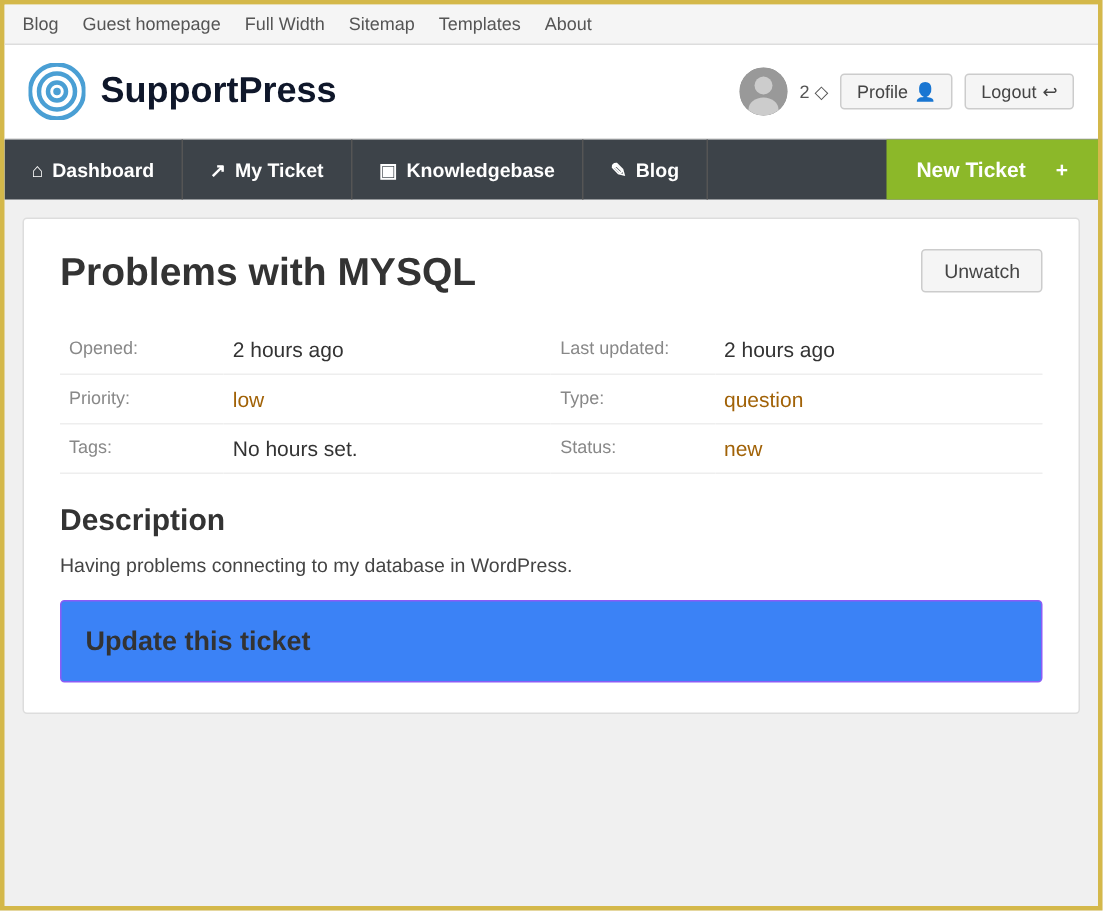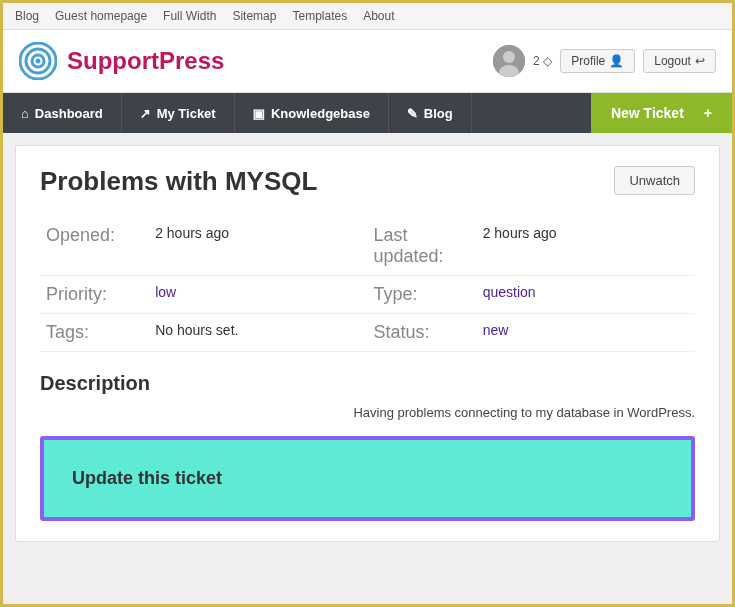--- a/index.html
+++ b/index.html
@@ -40,21 +40,21 @@
       align-items: center;
       gap: 10px;
     }
     .logo-icon {
       width: 38px;
       height: 38px;
     }
     .logo-text {
       font-size: 24px;
       font-weight: bold;
-      color: #be185d;
+      color: #0f172a;
     }
     .user-area {
       display: flex;
       align-items: center;
       gap: 8px;
     }
     .avatar {
       width: 32px;
       height: 32px;
       border-radius: 50%;
@@ -156,50 +156,49 @@
     .ticket-details tr {
       border-bottom: 1px solid #eee;
     }
     .ticket-details td {
       padding: 8px 6px;
       vertical-align: top;
     }
     .detail-label {
       color: #888;
       width: 100px;
-      font-size: 18px;
+      font-size: 12px;
     }
     .detail-value {
       color: #333;
       font-size: 14px;
       width: 200px;
     }
-    .detail-value.green { color: #4c1d95; }
+    .detail-value.green { color: #a16207; }
     .detail-value.link { color: #8cb829; cursor: pointer; }
 
     
     .section-title {
       font-size: 20px;
       font-weight: bold;
       color: #333;
       margin-bottom: 10px;
     }
     .description-text {
       color: #444;
       font-size: 13px;
       margin-bottom: 16px;
-      text-align: right;
     }
 
     
     .update-box {
-      background: #5eead4;
-      border: 4px solid #8b5cf6;
+      background: #3b82f6;
+      border: 1px solid #8b5cf6;
       border-radius: 3px;
-      padding: 28px;
+      padding: 16px;
     }
     .update-box-title {
       font-size: 18px;
       font-weight: bold;
       color: #333;
     }
   </style>
 </head>
 <body>
 

